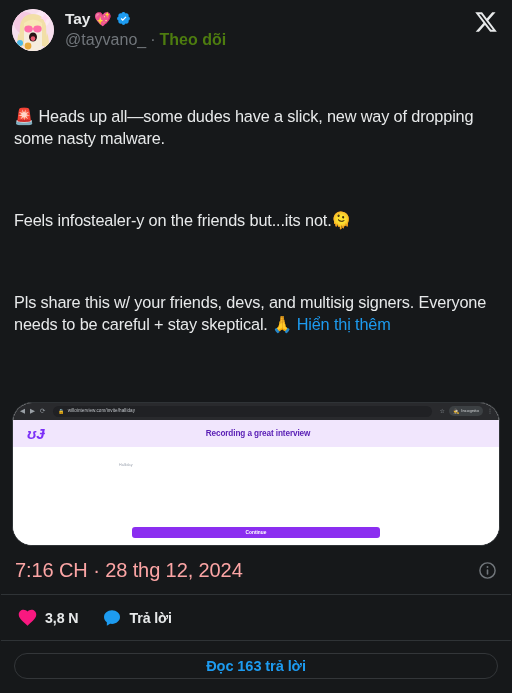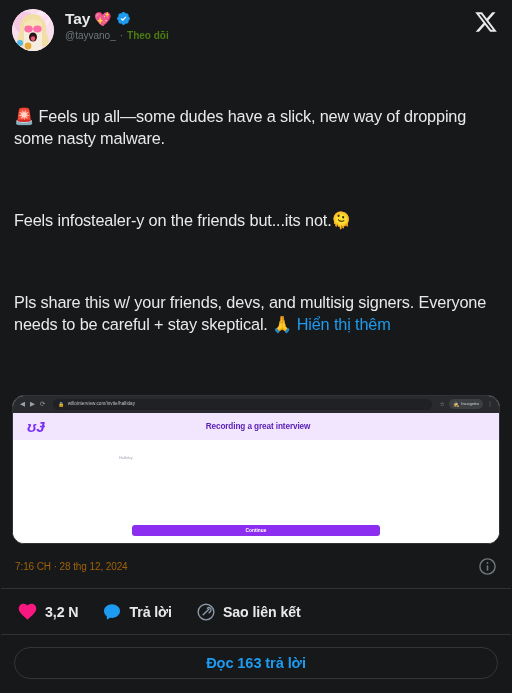--- a/index.html
+++ b/index.html
@@ -60,21 +60,21 @@
   }
   .emoji-inline { font-size: 14px; line-height: 1; }
   .verified-badge { display: inline-flex; align-items: center; }
   .verified-badge svg { width: 15px; height: 15px; display: block; }
 
   .row-handle {
     display: flex;
     align-items: center;
     gap: 4px;
     margin-top: 2px;
-    font-size: 10px;
+    font-size: 16px;
     line-height: 1.2;
   }
   .handle { color: #71767b; }
   .dot-sep { color: #71767b; }
   .follow-link {
     color: #4d7c0f;
     font-weight: bold;
     cursor: pointer;
   }
 
@@ -90,31 +90,31 @@
   
   .tweet-text {
     padding: 8px 14px 2px 14px;
     color: #e7e9ea;
     font-size: 16.3px;
     line-height: 1.33;
     letter-spacing: -0.15px;
     white-space: pre-wrap;
   }
   .tweet-text p { margin: 0 0 17px 0; }
-  .tweet-text p:last-child { margin-bottom: 4px; }
+  .tweet-text p:last-child { margin-bottom: 11px; }
   .show-more {
     color: #1d9bf0;
     cursor: pointer;
   }
 
   
   .media-wrap {
     margin: 10px 12px 0 12px;
     border: 1px solid #2f3336;
-    border-radius: 12px;
+    border-radius: 20px;
     overflow: hidden;
     background: #ffffff;
     height: 267px;
     display: flex;
     flex-direction: column;
   }
 
   
   .browser-bar {
     background: #292a2d;
@@ -221,21 +221,21 @@
 
   
   .ts-row {
     display: flex;
     align-items: center;
     justify-content: space-between;
     padding: 13px 14px 12px 14px;
     border-bottom: 1px solid #2f3336;
     margin: 0 1px;
   }
-  .ts-text { color: #a16207; font-size: 10px; letter-spacing: -0.1px; }
+  .ts-text { color: #fca5a5; font-size: 20px; letter-spacing: -0.1px; }
   .info-circle { width: 19px; height: 19px; }
   .info-circle svg { display: block; width: 19px; height: 19px; }
 
   
   .actions-row {
     display: flex;
     align-items: center;
     padding: 12px 16px 12px 16px;
     gap: 24px;
     border-bottom: 1px solid #2f3336;
@@ -247,21 +247,21 @@
     gap: 7px;
     cursor: pointer;
   }
   .action svg { display: block; }
   .action-lbl { color: #e7e9ea; font-size: 14.2px; font-weight: bold; letter-spacing: -0.1px; }
 
   
   .cta-wrap { padding: 12px 14px 14px 14px; }
   .cta-btn {
     width: 100%;
-    height: 32px;
+    height: 26px;
     border: 1px solid #333639;
     border-radius: 19px;
     background: transparent;
     color: #1d9bf0;
     font-size: 14.6px;
     font-weight: bold;
     font-family: "Liberation Sans", sans-serif;
     cursor: pointer;
     letter-spacing: -0.1px;
   }
@@ -319,21 +319,21 @@
     </div>
 
     <div class="x-logo">
       <svg viewBox="0 0 24 24" xmlns="http://www.w3.org/2000/svg">
         <path fill="#e7e9ea" d="M18.244 2.25h3.308l-7.227 8.26 8.502 11.24H16.17l-5.214-6.817L4.99 21.75H1.68l7.73-8.835L1.254 2.25H8.08l4.713 6.231zm-1.161 17.52h1.833L7.084 4.126H5.117z"></path>
       </svg>
     </div>
   </div>
 
   <div class="tweet-text">
-    <p>🚨 Feels up all—some dudes have a slick, new way of dropping some nasty malware.</p>
+    <p>🚨 Heads up all—some dudes have a slick, new way of dropping some nasty malware.</p>
     <p>Feels infostealer-y on the friends but...its not.🫠</p>
     <p><span>Pls share this w/ your friends, devs, and multisig signers. Everyone needs to be careful + stay skeptical. 🙏 </span><span class="show-more">Hiển thị thêm</span></p>
   </div>
 
   <div class="media-wrap">
 
     <div class="browser-bar">
       <div class="nav-btns">
         <span class="nav-ico">◀</span>
         <span class="nav-ico">▶</span>
@@ -395,41 +395,31 @@
     </span>
   </div>
 
   <div class="actions-row">
     <div class="action">
       <span>
         <svg width="21" height="21" viewBox="0 0 24 24" xmlns="http://www.w3.org/2000/svg">
           <path fill="#f91880" d="M12 21.3l-1.45-1.32C5.4 15.36 2 12.28 2 8.5 2 5.42 4.42 3 7.5 3c1.74 0 3.41.81 4.5 2.09C13.09 3.81 14.76 3 16.5 3 19.58 3 22 5.42 22 8.5c0 3.78-3.4 6.86-8.55 11.49z"></path>
         </svg>
       </span>
-      <span class="action-lbl">3,2 N</span>
+      <span class="action-lbl">3,8 N</span>
     </div>
 
     <div class="action">
       <span>
         <svg width="20" height="20" viewBox="0 0 24 24" xmlns="http://www.w3.org/2000/svg">
           <path fill="#1d9bf0" d="M12 2.8c-5.3 0-9.6 3.6-9.6 8.1 0 2.5 1.3 4.7 3.4 6.2v4.1l3.9-2.3c.7.1 1.5.2 2.3.2 5.3 0 9.6-3.6 9.6-8.2S17.3 2.8 12 2.8z"></path>
         </svg>
       </span>
       <span class="action-lbl">Trả lời</span>
     </div>
 
-    <div class="action">
-      <span>
-        <svg width="20" height="20" viewBox="0 0 24 24" xmlns="http://www.w3.org/2000/svg">
-          <circle cx="12" cy="12" r="9.4" fill="none" stroke="#8b98a5" stroke-width="1.7"></circle>
-          <path d="M8.6 15.4L15.4 8.6" fill="none" stroke="#8b98a5" stroke-width="1.7" stroke-linecap="round"></path>
-          <path d="M13.6 7.6a2.6 2.6 0 113.7 3.7l-1.6 1.6" fill="none" stroke="#8b98a5" stroke-width="1.6" stroke-linecap="round"></path>
-        </svg>
-      </span>
-      <span class="action-lbl">Sao liên kết</span>
-    </div>
   </div>
 
   <div class="cta-wrap">
     <button class="cta-btn">Đọc 163 trả lời</button>
   </div>
 
 </div>
 
 </body></html>

